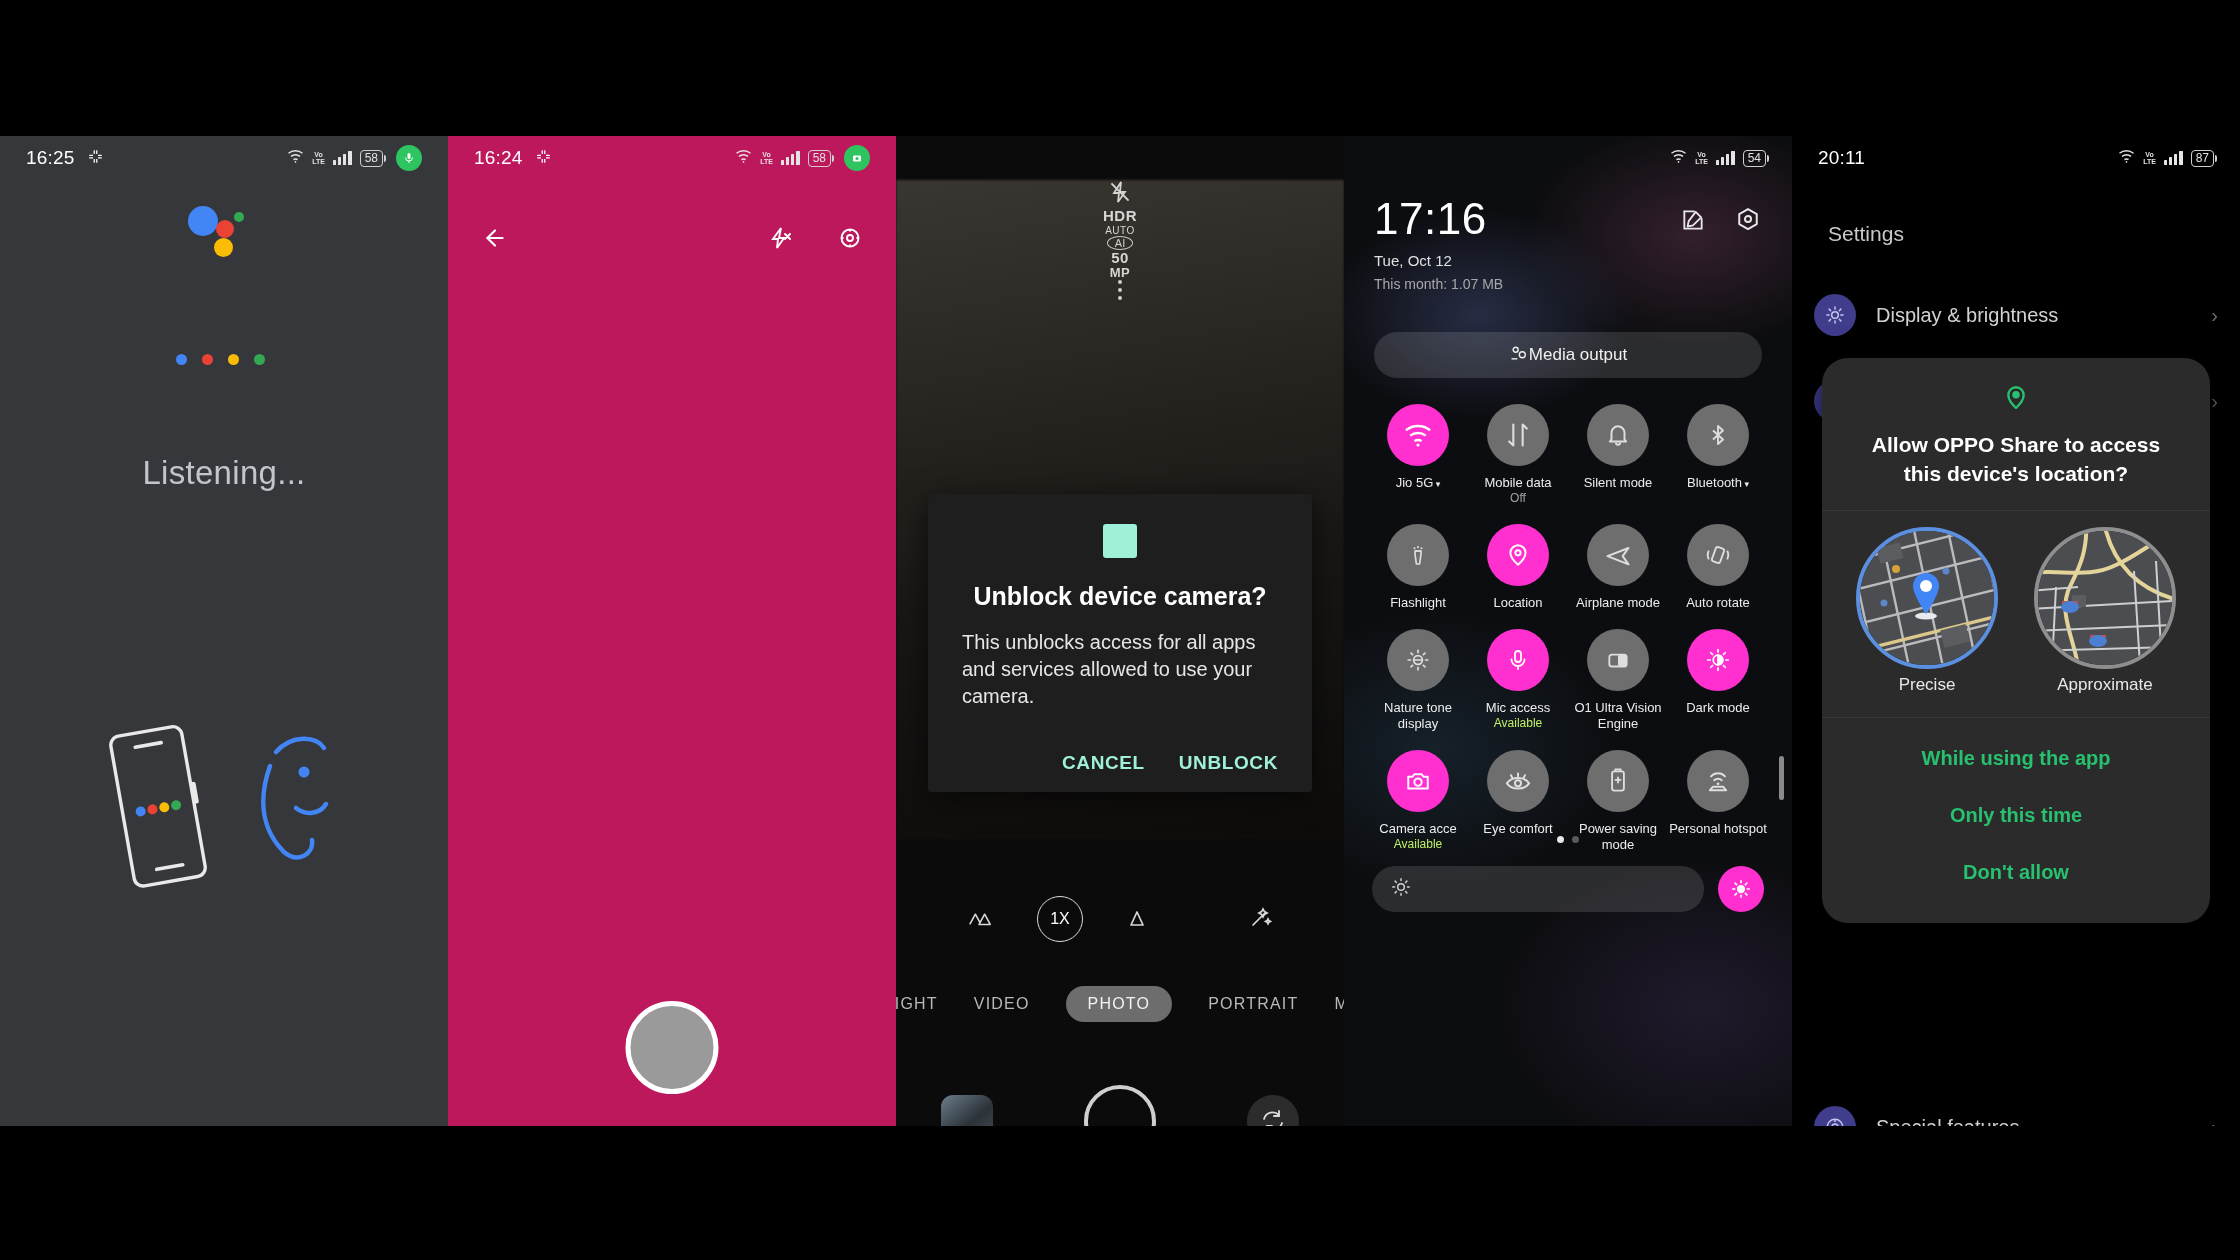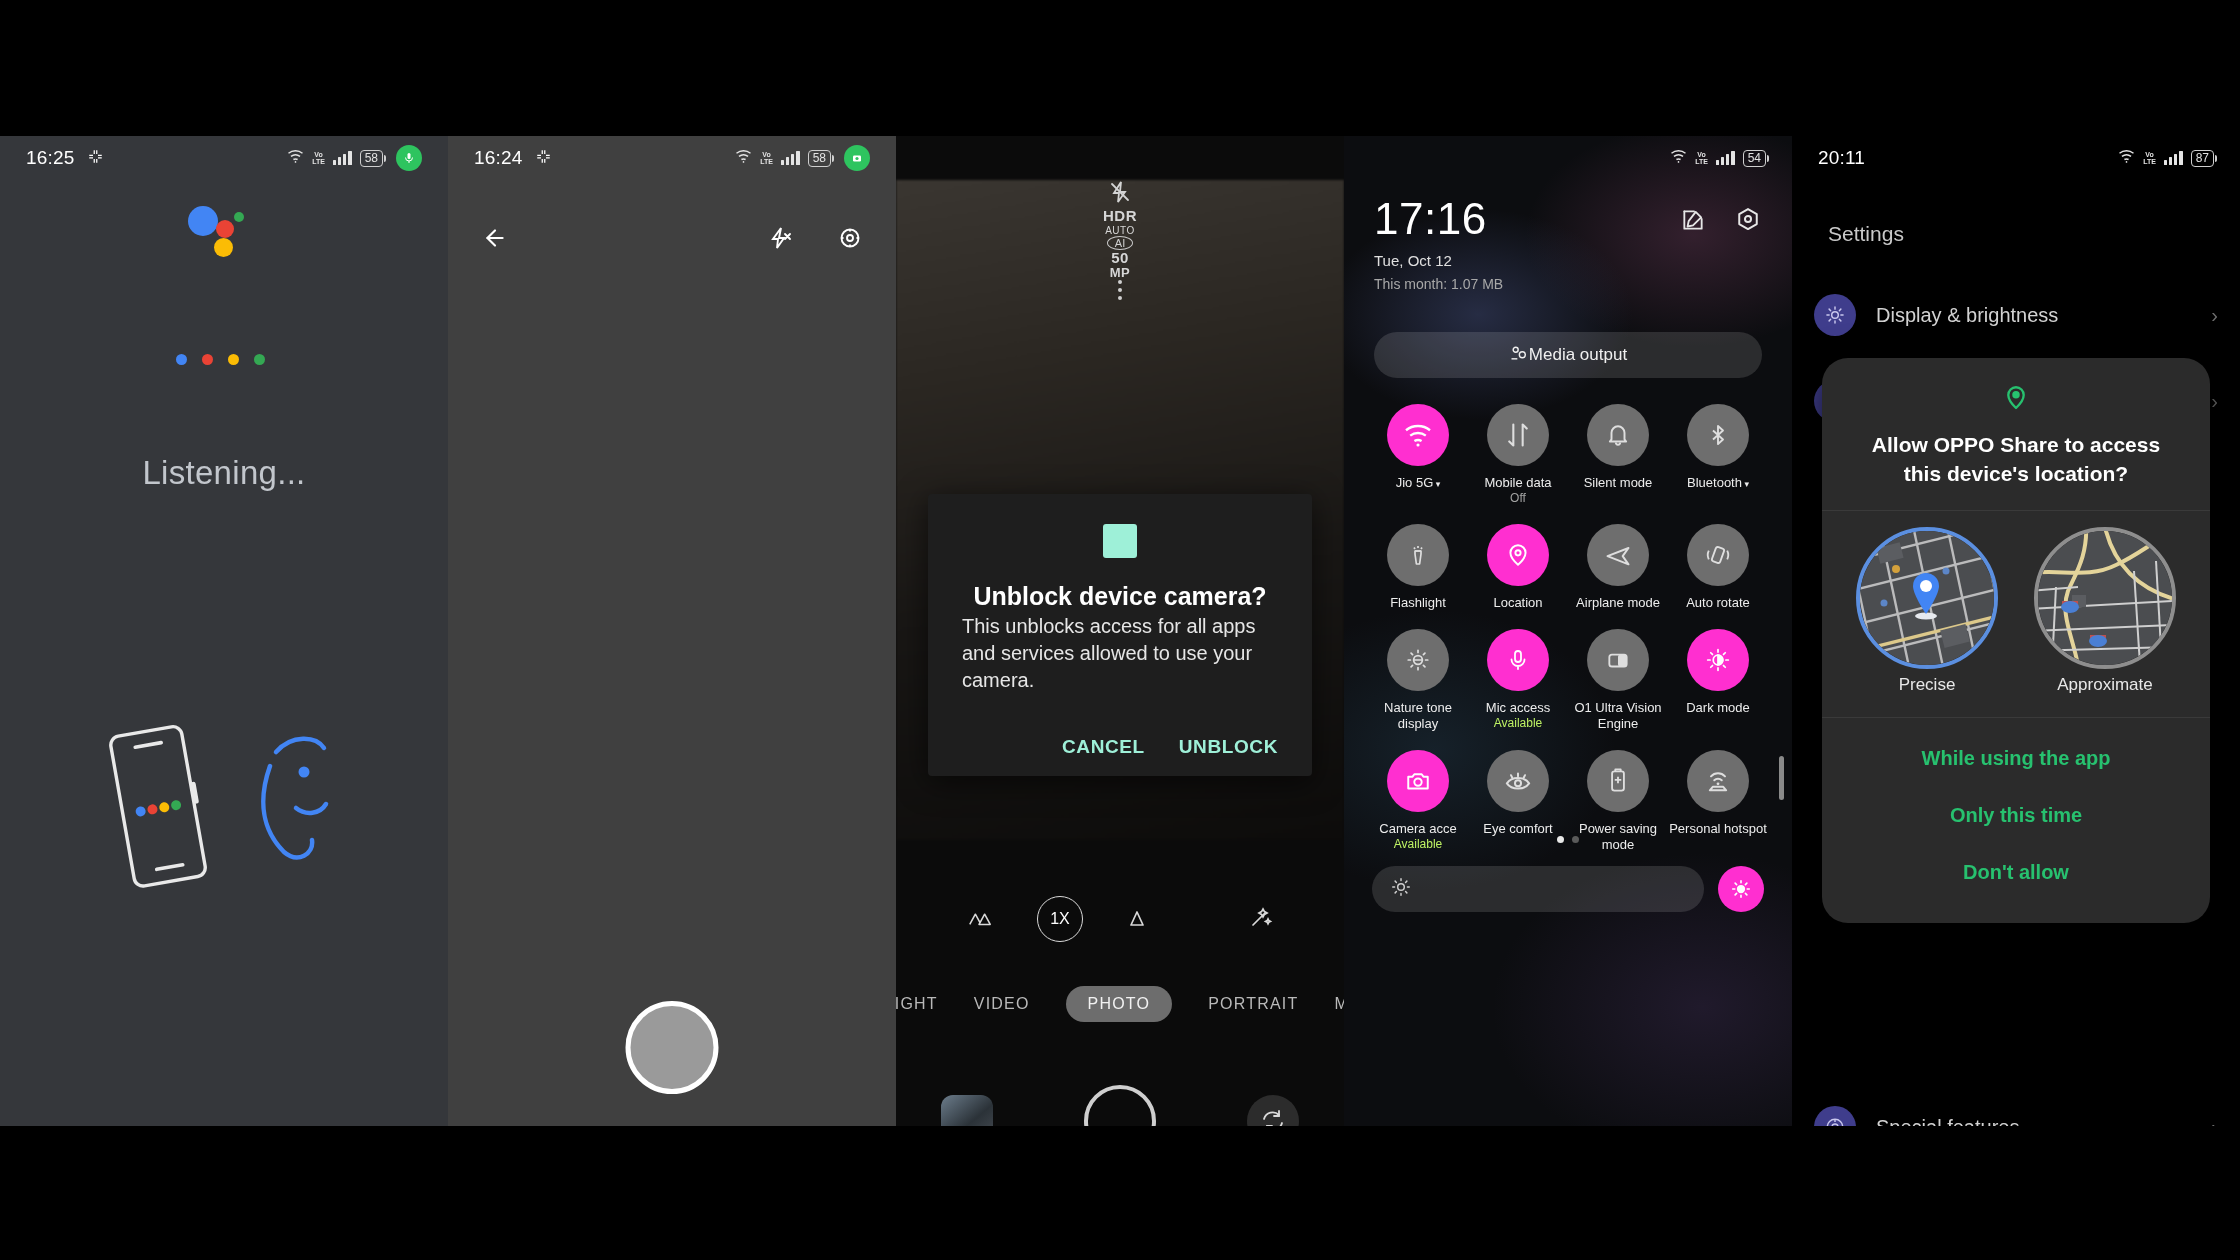--- a/index.html
+++ b/index.html
@@ -51,21 +51,21 @@
   .asst-dots-row span { width: 11px; height: 11px; border-radius: 50%; display:block;}
   .asst-listening {
     position: absolute; left: 0; right: 0; top: 318px; text-align: center;
     font-size: 33px; color: #c2c6cc; letter-spacing: .3px;
   }
   .asst-illus { position: absolute; left: 0; right: 0; top: 560px; height: 210px; }
   .phone-ill { position: absolute; left: 100px; top: 20px; }
   .face-ill  { position: absolute; left: 240px; top: 8px; }
 
   
-  #panel-cam2 { left: 448px; width: 448px; background: #404040; }
+  #panel-cam2 { left: 448px; width: 448px; background: #be185d; }
   .cam2-top { position: absolute; top: 74px; left: 0; right: 0; height: 60px;
               display:flex; align-items:center; justify-content:space-between; padding: 0 34px;}
   .cam2-shutter {
     position: absolute; left: 50%; transform: translateX(-50%); top: 865px;
     width: 93px; height: 93px; border-radius: 50%; background: #9a9a9a;
     border: 5px solid #fff;
   }
 
   
   #panel-cam3 { left: 896px; width: 448px; background: #0b0b0b; }
@@ -83,21 +83,21 @@
              display:flex; align-items:center; justify-content:center; font-size:11px; color:#d0d0d0;}
   .kebab { display:flex; flex-direction:column; gap:4px; align-items:center;}
   .kebab i { width:4px; height:4px; border-radius:50%; background:#cfcfcf; display:block;}
 
   .dlg {
     position: absolute; left: 32px; top: 358px; width: 384px;
     background: #1e1e1e; border-radius: 4px; padding: 30px 34px 18px 34px; z-index: 20;
     box-shadow: 0 6px 30px rgba(0,0,0,.6);
   }
   .dlg-ico { width: 34px; height: 34px; background: #9ef0d8; border-radius: 3px; margin: 0 auto 24px;}
-  .dlg-title { color:#fff; font-size: 25px; font-weight: 700; text-align:center; margin-bottom: 2px;}
+  .dlg-title { color:#fff; font-size: 25px; font-weight: 700; text-align:center; margin-bottom: 18px;}
   .dlg-body { color:#e6e6e6; font-size: 20px; line-height: 27px; }
   .dlg-actions { display:flex; justify-content:flex-end; gap: 34px; margin-top: 42px; }
   .dlg-btn { color:#9ef0d8; font-size: 19px; font-weight: 700; letter-spacing: .6px;}
 
   .cam3-zoomrow { position:absolute; top: 760px; left:0; right:0;
      display:flex; align-items:center; justify-content:center; gap: 44px; z-index: 6;}
   .zoom-chip { width:46px; height:46px; border-radius:50%; border:1.6px solid #d9d9d9;
      color:#fff; font-size:16px; display:flex; align-items:center; justify-content:center;}
   .cam3-modes { position:absolute; top: 845px; left:0; right:0; height:46px;
      display:flex; align-items:center; gap: 36px; z-index: 6; }

